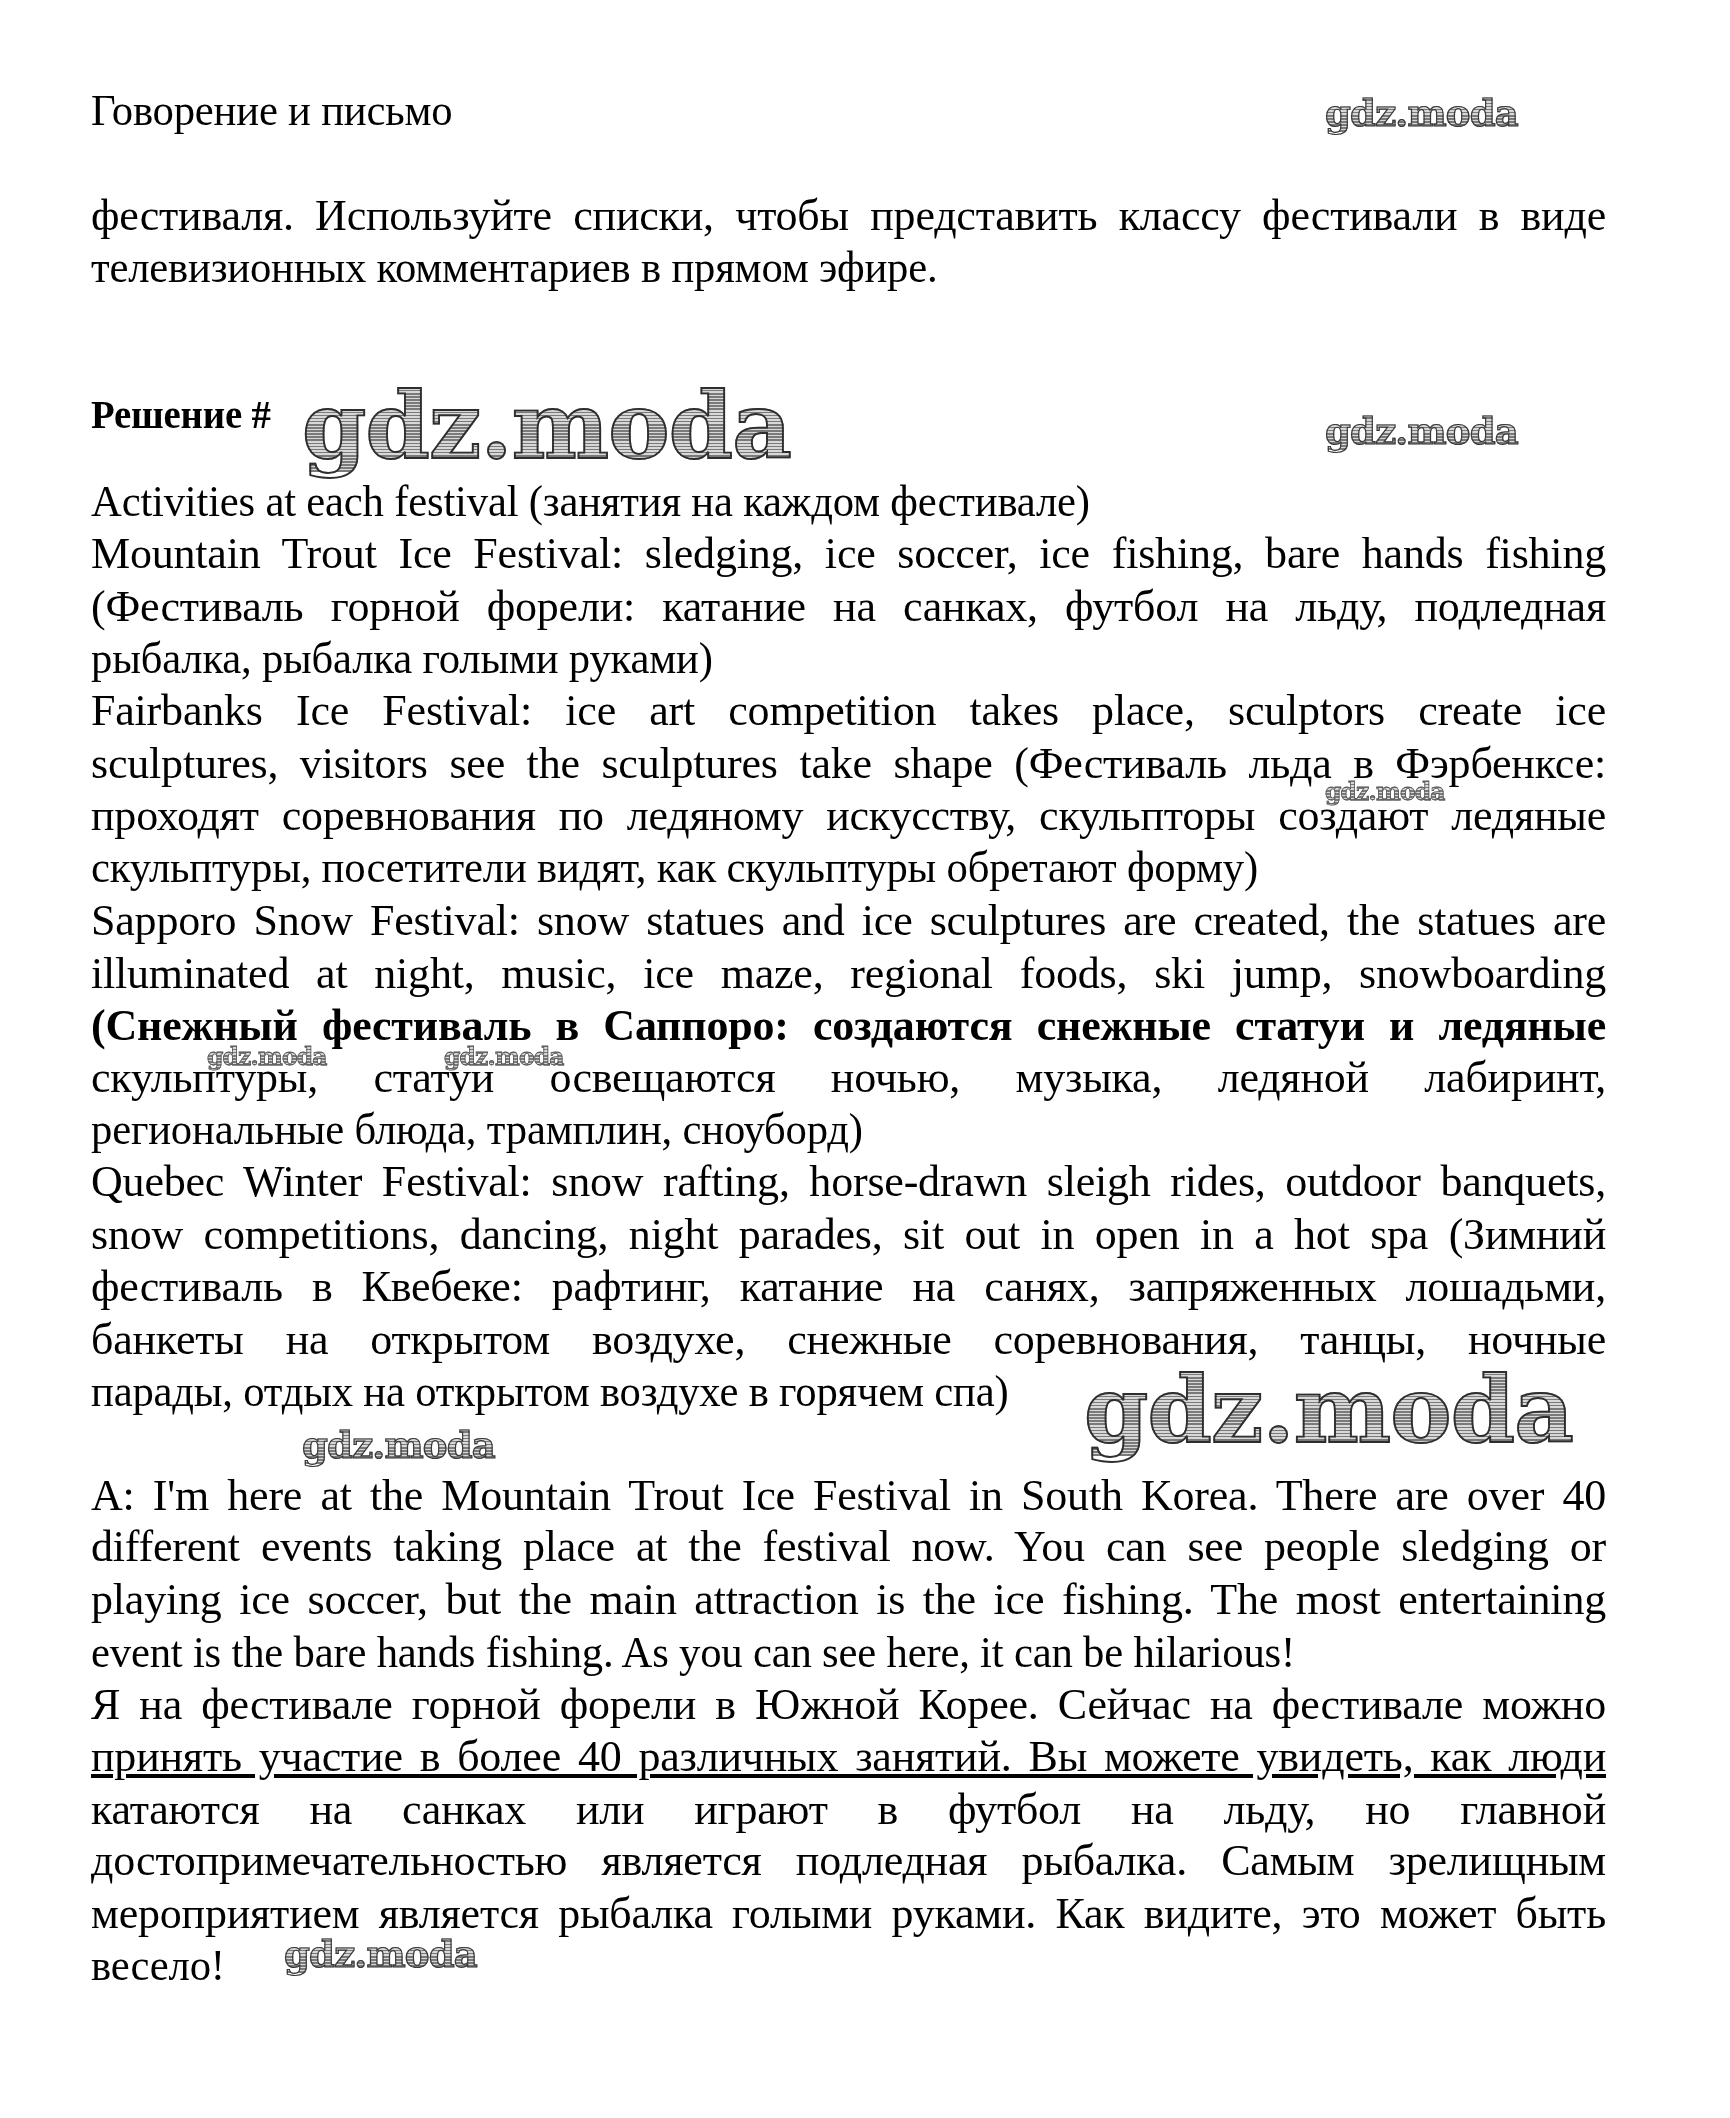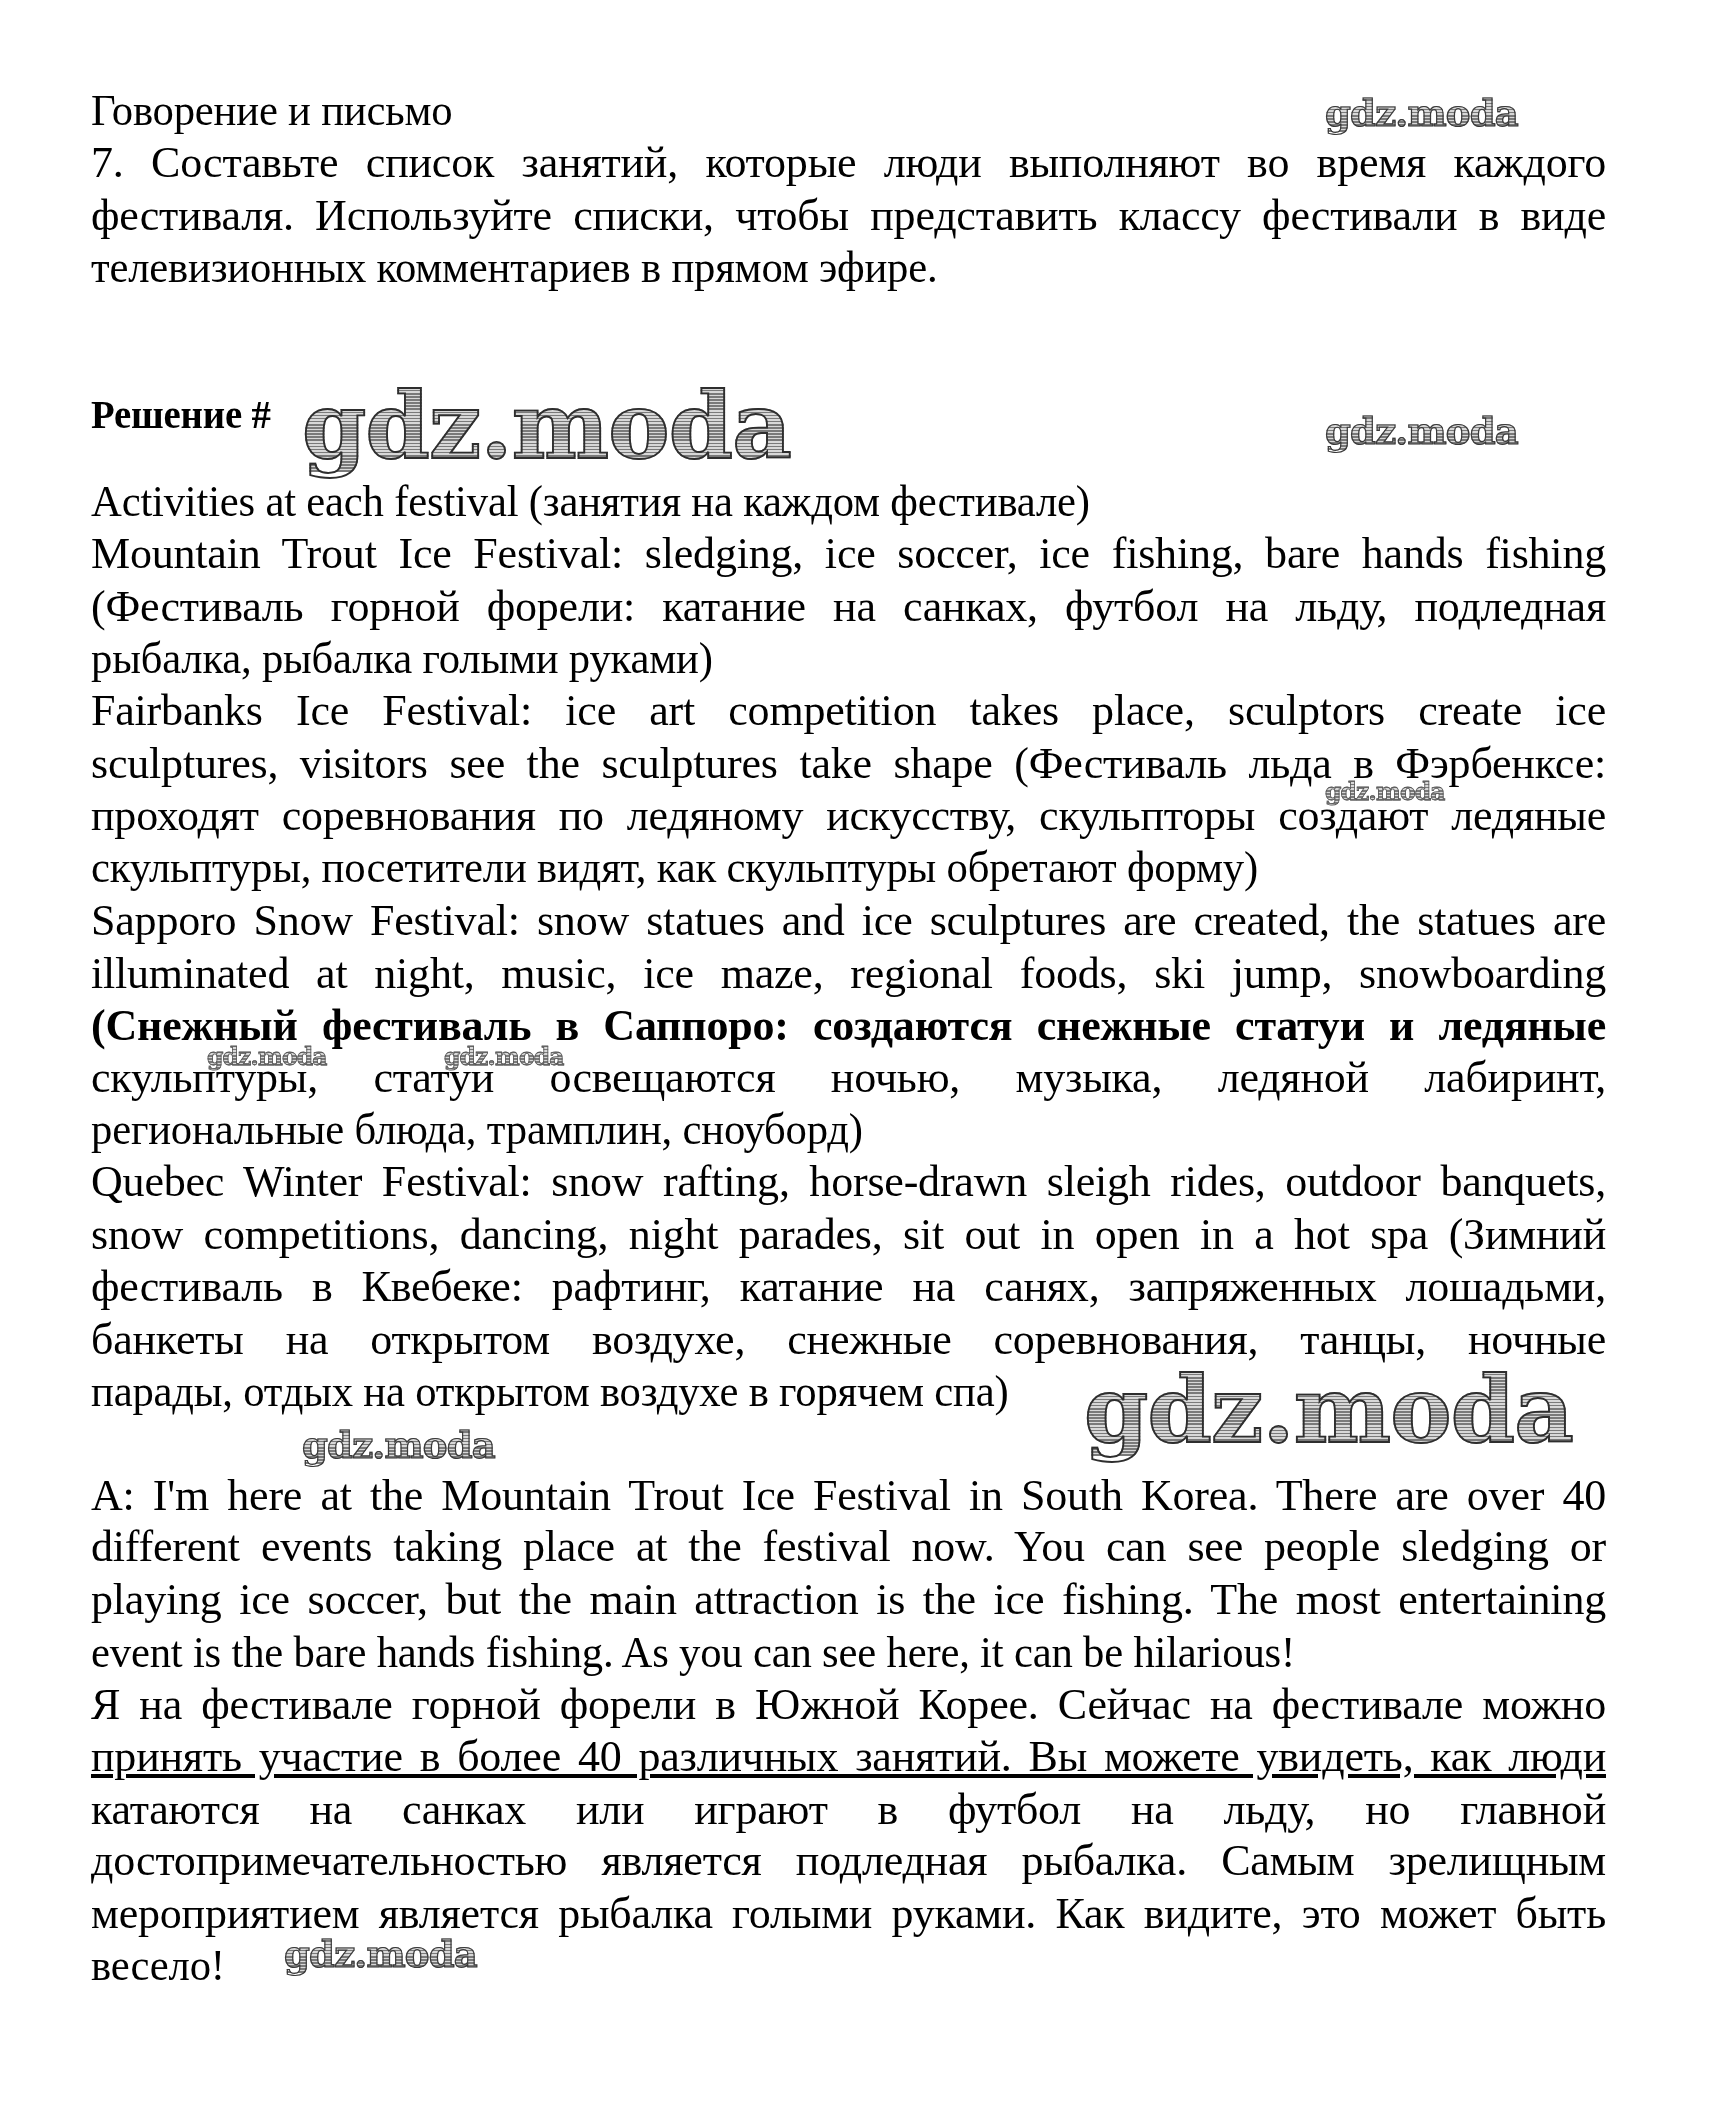--- a/index.html
+++ b/index.html
@@ -59,21 +59,20 @@
   .wm-xl { font-size: 92px; -webkit-text-stroke: 1.9px #2e2e2e; }
   .wm-m  { font-size: 37px; }
   .wm-s  { font-size: 23.4px; -webkit-text-stroke: 0.8px #555; }
 </style>
 </head>
 <body>
 
 <div class="page">
 
   <div class="line last" style="top: 85px; transform: scaleX(0.97);"><span style="white-space: nowrap;">Говорение и письмо</span></div>
-  <div class="line" style="top:137px;"><span style="white-space: nowrap;">7. Составьте список занятий, которые люди выполняют во время каждого</span></div>
   <div class="line" style="top:190px;"><span style="white-space: nowrap;">фестиваля. Используйте списки, чтобы представить классу фестивали в виде</span></div>
   <div class="line last" style="top: 242px; transform: scaleX(0.97);"><span style="white-space: nowrap;">телевизионных комментариев в прямом эфире.</span></div>
 
   <div class="line last bold" style="top: 389px; transform: scaleX(0.97);"><span style="white-space: nowrap;">Решение #</span></div>
 
   <div class="line last" style="top: 476px; transform: scaleX(0.97);"><span style="white-space: nowrap;">Activities at each festival (занятия на каждом фестивале)</span></div>
 
   <div>
     <div class="line" style="top:528px;"><span style="white-space: nowrap;">Mountain Trout Ice Festival: sledging, ice soccer, ice fishing, bare hands fishing</span></div>
     <div class="line" style="top:581px;"><span style="white-space: nowrap;">(Фестиваль горной форели: катание на санках, футбол на льду, подледная</span></div>

